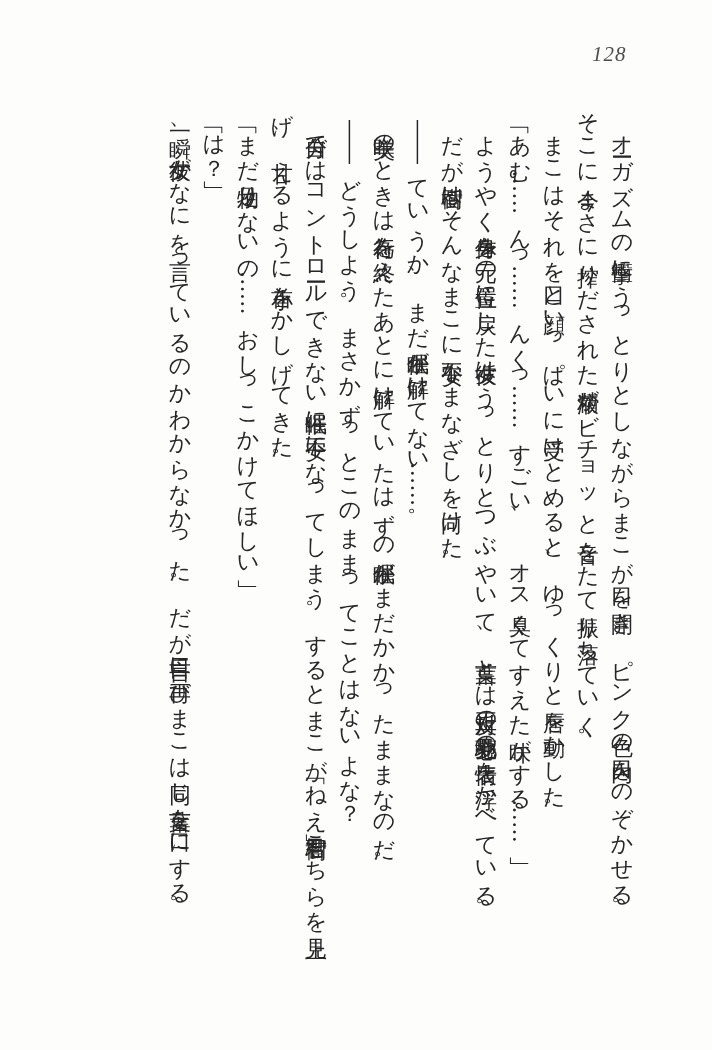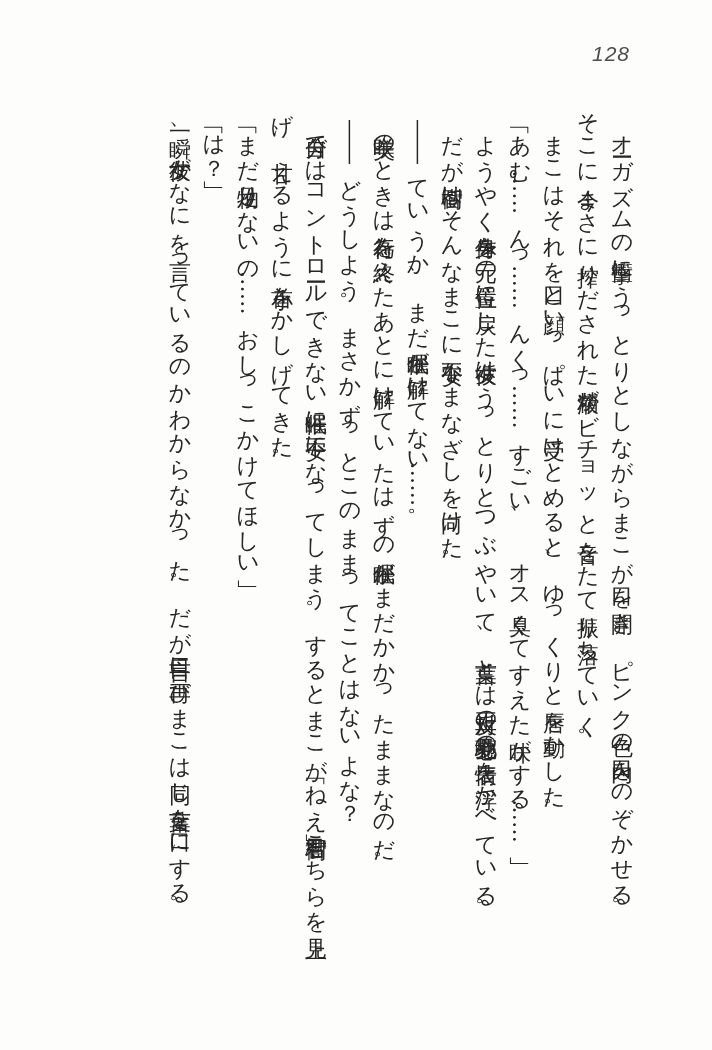--- a/index.html
+++ b/index.html
@@ -15,21 +15,21 @@
   }
   .page {
     position: absolute;
     inset: 0;
     background: #fdfdfc;
   }
   .page-number {
     position: absolute;
     top: 42px;
     left: 592px;
-    font-family: Liberation Sans, sans-serif;
+    font-family: Liberation Serif, serif;
     font-style: italic;
     font-size: 21px;
     color: #4d4d4d;
     letter-spacing: 1px;
   }
   .text-block {
     position: absolute;
     top: 98px;
     right: 73px;
     width: 578px;

